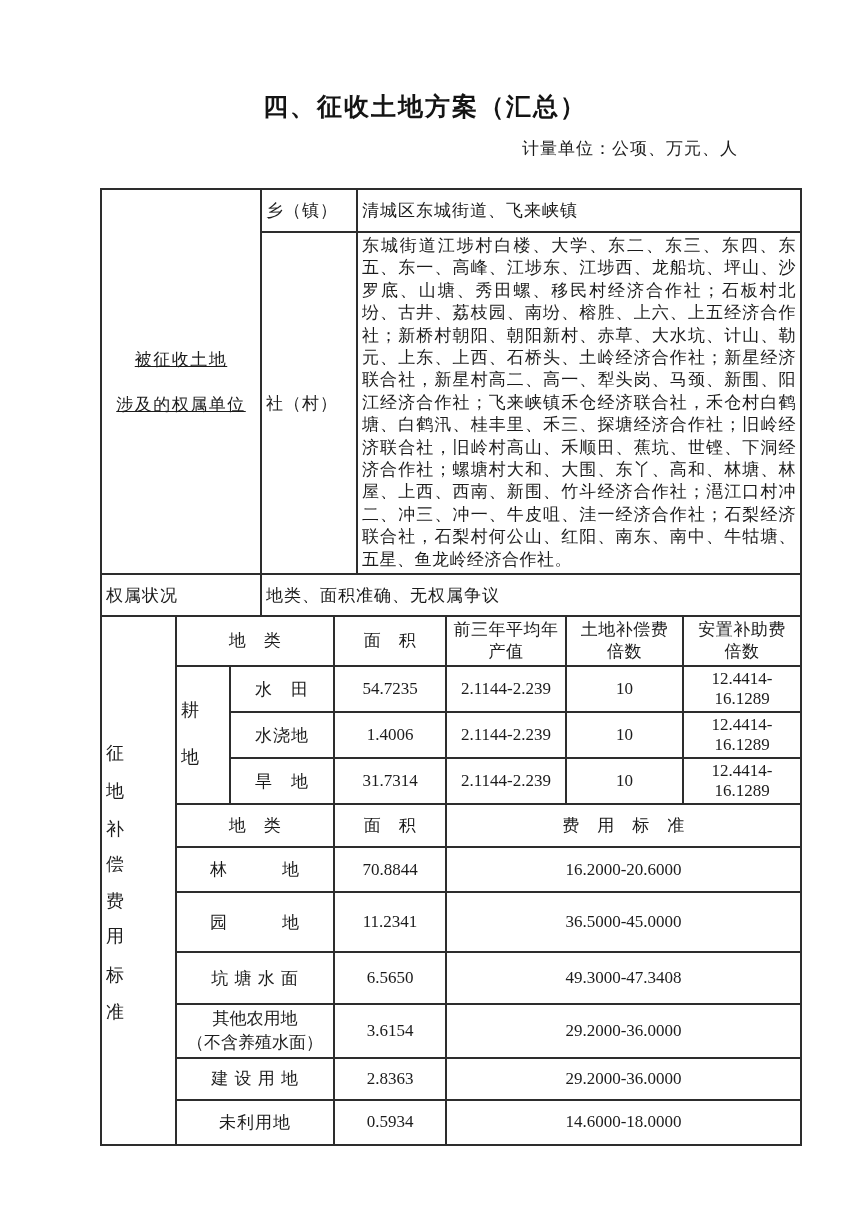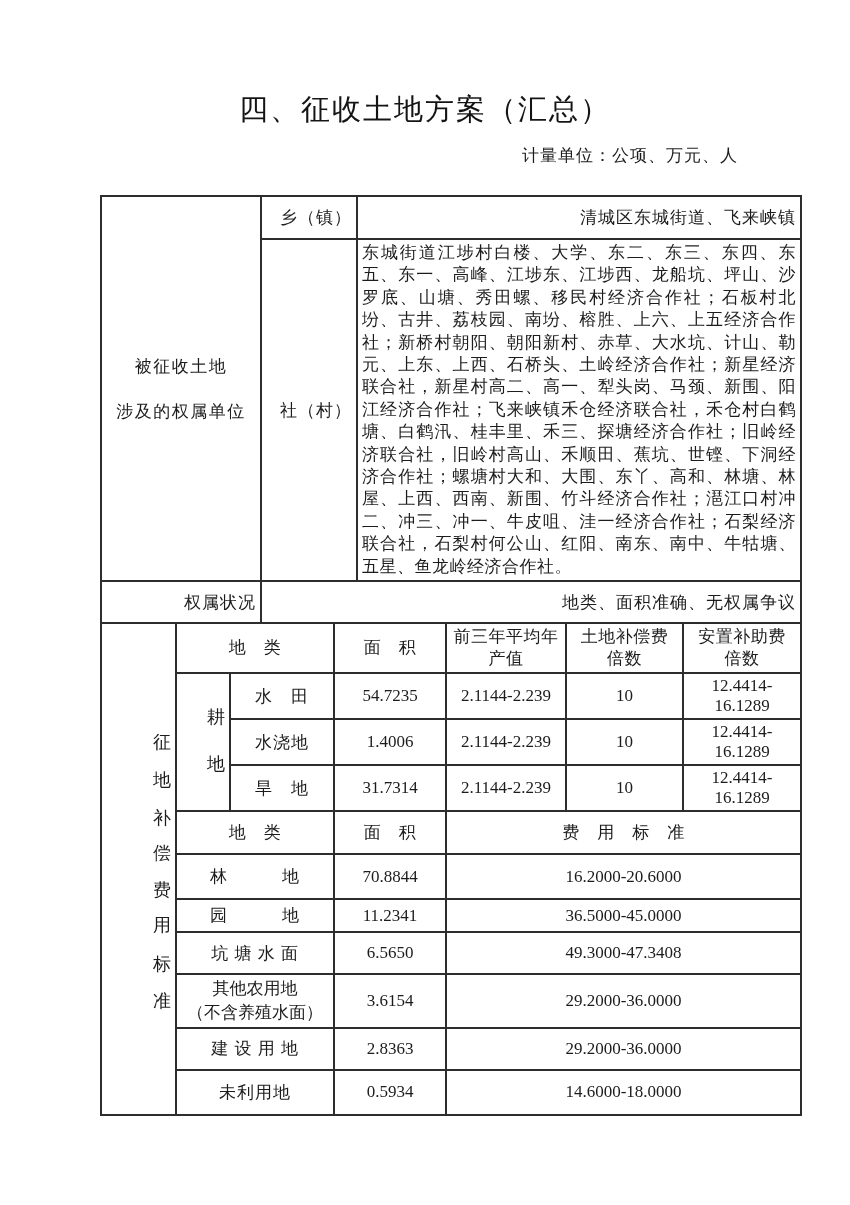--- a/index.html
+++ b/index.html
@@ -8,22 +8,22 @@
     width: 850px; height: 1205px;
     font-family: "Liberation Serif", "DejaVu Serif", serif;
     color: #1c1c1c;
     position: relative;
     overflow: hidden;
   }
   .page { padding-top: 90px; }
 
   .doc-title {
     text-align: center;
-    font-size: 29px;
-    font-weight: normal;
+    font-size: 25px;
+    font-weight: bold;
     letter-spacing: 2px;
     color: #141414;
   }
   .unit-note {
     width: 700px;
     margin: 14px 0 28px 100px;
     padding-right: 62px;
     text-align: right;
     font-size: 17px;
     letter-spacing: 1px;
@@ -37,26 +37,27 @@
   }
   table.tbl td {
     border: 2px solid #2d2d2d;
     font-size: 17px;
     vertical-align: middle;
     overflow: hidden;
     padding: 2px 4px;
   }
   .tbl-mid, .tbl-bottom { margin-top: -2px; }
 
-  td.center { text-align: right; letter-spacing: 1px; }
+  td.center { text-align: left; letter-spacing: 1px; }
   td.gap-lines {
     text-align: center;
     white-space: pre-line;
     line-height: 2.65;
     letter-spacing: 1.5px;
+    text-decoration: underline;
   }
   td.village-text {
     text-align: justify;
     padding: 5px 7px 4px 7px;
     line-height: 22.4px;
     font-size: 17px;
     letter-spacing: 0.5px;
     vertical-align: top;
   }
   td.hdr {
@@ -178,26 +179,26 @@
     <tr style="height:43px">
       <td colspan="2" class="hdr">地　类</td>
       <td class="hdr">面　积</td>
       <td colspan="3" class="hdr">费　用　标　准</td>
     </tr>
     <tr style="height:45px">
       <td colspan="2" class="type-cell">林　　　地</td>
       <td class="num">70.8844</td>
       <td colspan="3" class="num">16.2000-20.6000</td>
     </tr>
-    <tr style="height:33px">
+    <tr style="height:60px">
       <td colspan="2" class="type-cell">园　　　地</td>
       <td class="num">11.2341</td>
       <td colspan="3" class="num">36.5000-45.0000</td>
     </tr>
-    <tr style="height:42px">
+    <tr style="height:52px">
       <td colspan="2" class="type-cell">坑 塘 水 面</td>
       <td class="num">6.5650</td>
       <td colspan="3" class="num">49.3000-47.3408</td>
     </tr>
     <tr style="height:45px">
       <td colspan="2" class="type-cell-2line">其他农用地
 （不含养殖水面）</td>
       <td class="num">3.6154</td>
       <td colspan="3" class="num">29.2000-36.0000</td>
     </tr>

